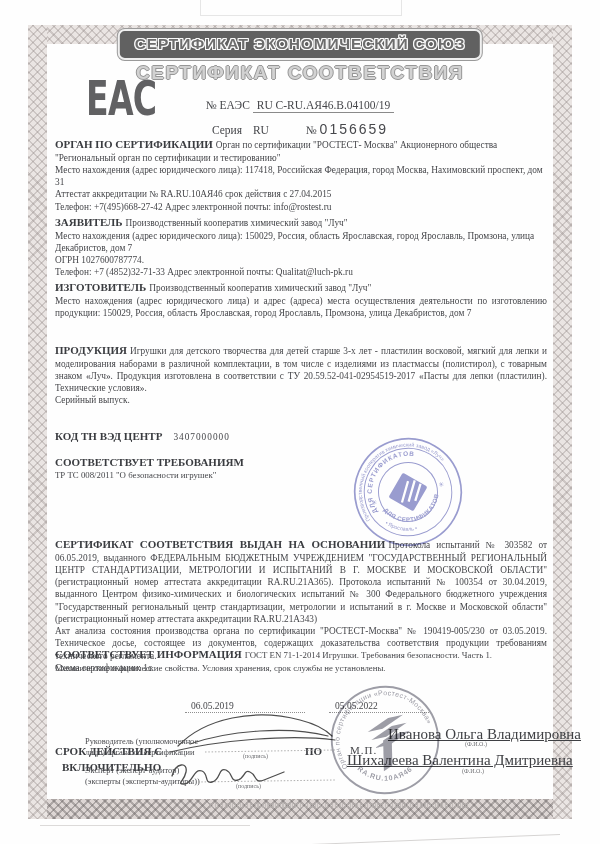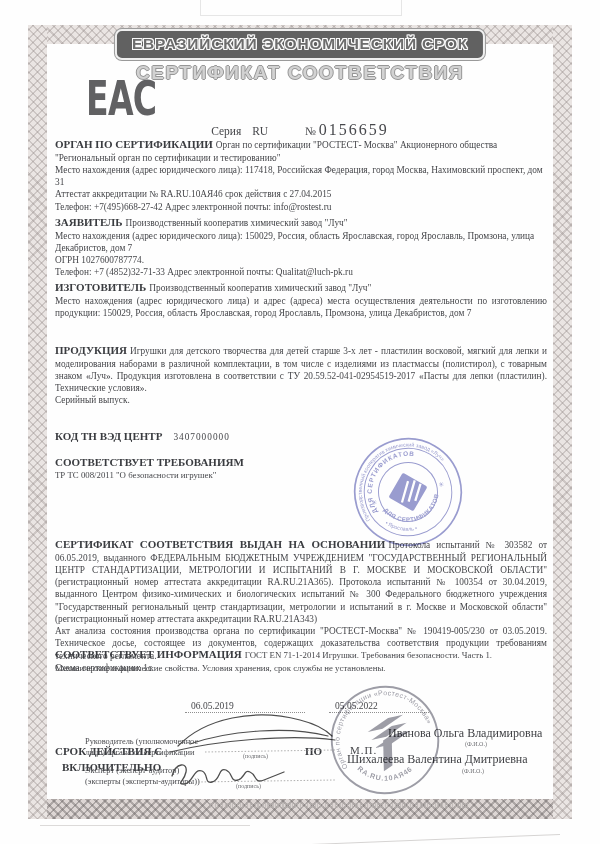--- a/index.html
+++ b/index.html
@@ -36,35 +36,35 @@
     color:#616163;letter-spacing:-1px;transform:scale(.72,1.05);transform-origin:left top;}
   #doc-title{position:absolute;top:62px;left:0;width:100%;text-align:center;z-index:4;
     font-family:"Liberation Sans",sans-serif;font-weight:bold;font-size:19px;letter-spacing:1.5px;
     color:#d2d2d2;white-space:nowrap;
     text-shadow:-1px 0 #979797,1px 0 #979797,0 -1px #979797,0 1px #979797;}
   #number-line{position:absolute;top:99px;left:0;width:100%;text-align:center;font-size:11.5px;}
   #number-line .val{border-bottom:1px solid #8a8a8a;padding:0 4px 1px;}
   #series-line{position:absolute;top:121px;left:0;width:100%;text-align:center;font-size:11.5px;}
   #series-line .gap{display:inline-block;width:34px;}
   #series-line .sgap{display:inline-block;width:8px;}
-  #blank-number{font-family:Liberation Serif, serif;font-size:16px;letter-spacing:2px;color:#47484c;}
+  #blank-number{font-family:Liberation Sans, sans-serif;font-size:14px;letter-spacing:2px;color:#47484c;}
 
   
   .sec{position:absolute;left:55px;width:492px;font-size:9.3px;line-height:1.32;}
   .sec-h{font-weight:bold;font-size:11px;color:#3a3c40;margin-right:3px;}
   .just{text-align:justify;}
   .code{letter-spacing:1px;margin-left:8px;}
 
   
   .abs{position:absolute;}
   .vlab{font-weight:bold;font-size:11px;color:#3a3c40;margin-top:44px;}
   .vdate{font-size:9.5px;border-bottom:1px dotted #8f8f8f;padding:0 14px 1px 6px;}
   .role{font-size:8.4px;line-height:1.25;white-space:pre-line;color:#4a4b4f;}
   .cap{font-size:6px;color:#6d6e72;}
-  .fio-name{font-size:12px;color:#3f4044;white-space:nowrap;}
+  .fio-name{font-size:15px;color:#3f4044;white-space:nowrap;text-decoration:underline;}
   .mp{font-size:11px;letter-spacing:1px;}
 
   
   .stamp{position:absolute;mix-blend-mode:multiply;}
 
   
   #artifact-top{position:absolute;left:200px;top:0;width:200px;height:15px;
     border:1px solid #e4e4e4;border-top:none;opacity:.9;}
   .scratch{position:absolute;height:1px;background:#dcdad9;}
 </style>
@@ -76,23 +76,27 @@
   <div class="bstrip" id="b-top"></div>
   <div class="bstrip" id="b-bottom"></div>
   <div class="bstrip" id="b-left"></div>
   <div class="bstrip" id="b-right"></div>
   <div id="microtext"></div>
 
   <div id="artifact-top"></div>
   <div class="scratch" style="left:40px;top:825px;width:210px;"></div>
   <div class="scratch" style="left:105px;top:834px;width:455px;transform:rotate(-2.3deg);transform-origin:right center;background:#d6d4d3;"></div>
 
-  <div id="union-banner">ЕВРАЗИЙСКИЙ ЭКОНОМИЧЕСКИЙ СРОК</div>
+  <div id="union-banner">СЕРТИФИКАТ ЭКОНОМИЧЕСКИЙ СОЮЗ</div>
   <div id="eac-mark">ЕАС</div>
   <div id="doc-title">СЕРТИФИКАТ СООТВЕТСТВИЯ</div>
+  <div id="number-line">
+    <span>№ ЕАЭС</span>
+    <span class="val">RU С-RU.АЯ46.В.04100/19</span>
+  </div>
   <div id="series-line">
     <span>Серия</span><span class="sgap"></span>
     <span>RU</span><span class="gap"></span>
     <span>№</span>
     <span id="blank-number">0156659</span>
   </div>
 
   <div class="sec" style="top:137px;">
     <div>
       <span class="sec-h">ОРГАН ПО СЕРТИФИКАЦИИ</span><span>Орган по сертификации "РОСТЕСТ- Москва" Акционерного общества "Региональный орган по сертификации и тестированию"</span>

